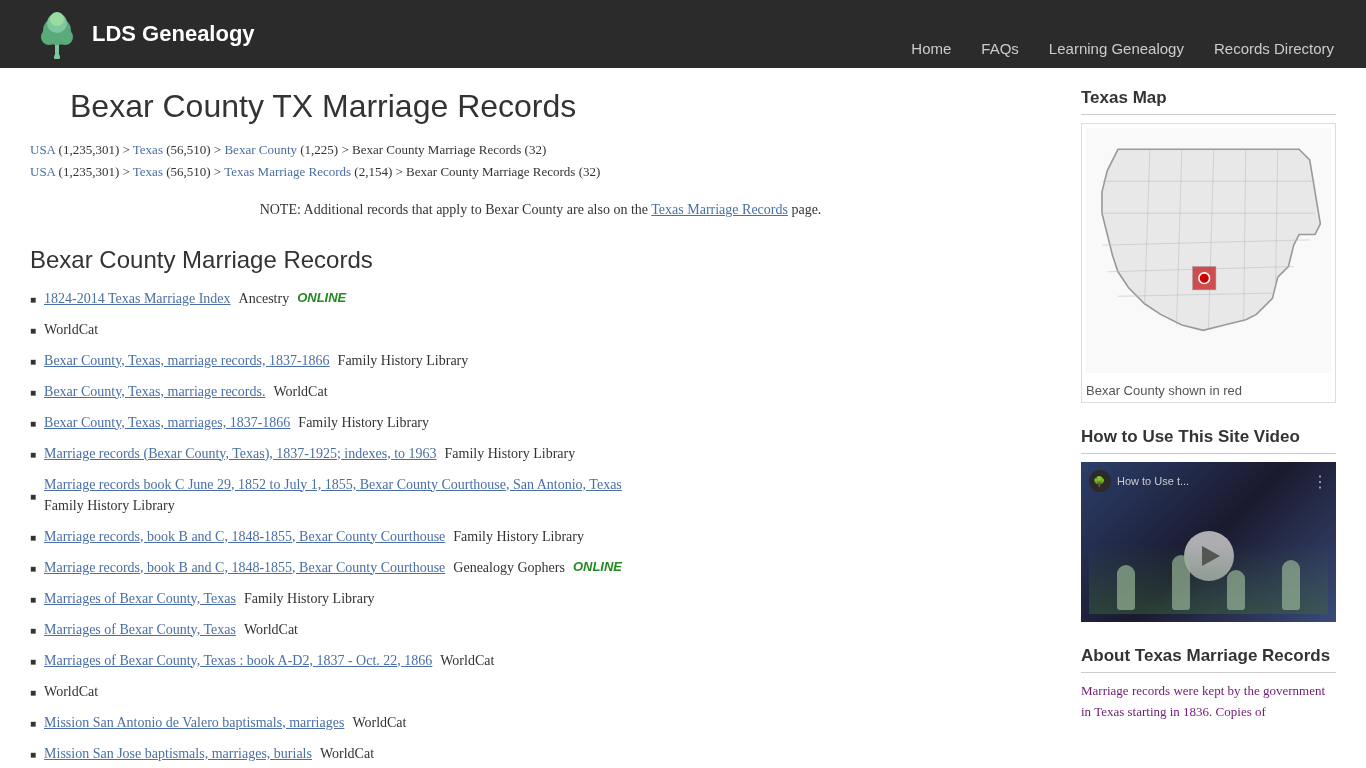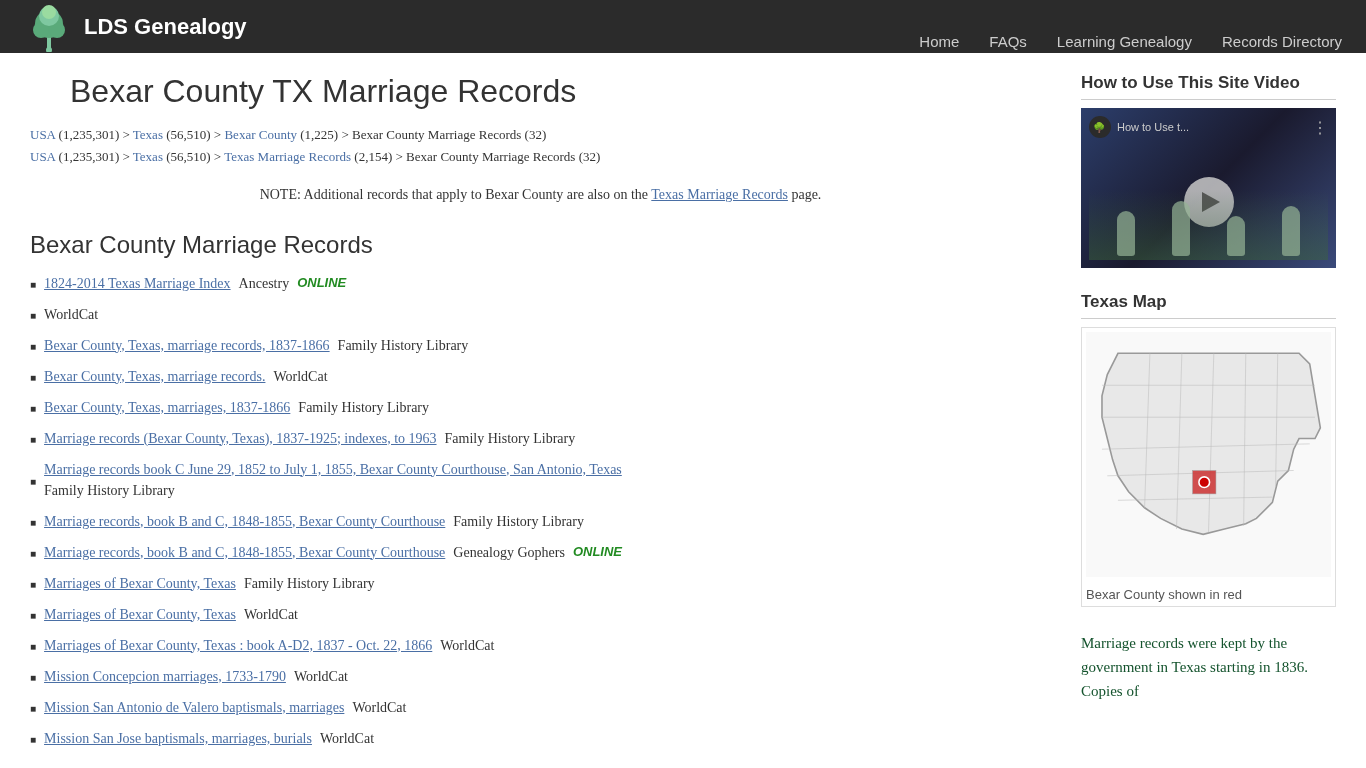--- a/index.html
+++ b/index.html
@@ -1,24 +1,24 @@
 <!DOCTYPE html>
 <html><head>
   <meta charset="utf-8">
   <style>
     * { margin: 0; padding: 0; box-sizing: border-box; }
     body { font-family: Georgia, 'Times New Roman', serif; font-size: 15px; color: #333; background: #fff; }
 
     
     .header {
       background: #2b2b2b;
-      height: 53px;
-      display: flex;
-      align-items: center;
-      padding: 0 24px;
+      height: 68px;
+      display: flex;
+      align-items: center;
+      padding: 0 32px;
       justify-content: space-between;
     }
     .logo-area {
       display: flex;
       align-items: center;
       gap: 10px;
     }
     .logo-icon {
       width: 50px;
       height: 50px;
@@ -230,23 +230,23 @@
     }
     .map-caption {
       font-size: 13px;
       color: #555;
       margin-top: 6px;
       font-family: Arial, sans-serif;
     }
 
     
     .about-text {
-      font-size: 15px;
+      font-size: 13px;
       line-height: 1.6;
-      color: #14532d;
+      color: #701a75;
     }
   </style>
 </head>
 <body>
 
 <header class="header">
   <div class="logo-area">
     <svg class="logo-icon" viewBox="0 0 50 50">
       <circle cx="25" cy="48" r="3" fill="#7ec8a0"></circle>
       <rect x="23" y="30" width="4" height="18" fill="#7ec8a0"></rect>
@@ -351,38 +351,67 @@
         <a>Marriages of Bexar County, Texas</a>
         <span>WorldCat</span>
       </li>
 
       <li>
         <a>Marriages of Bexar County, Texas : book A-D2, 1837 - Oct. 22, 1866</a>
         <span>WorldCat</span>
       </li>
 
       <li>
-        <a>Mission Concepcion marriages, 1733-1790</a>
         <span>WorldCat</span>
       </li>
 
       <li>
         <a>Mission San Antonio de Valero baptismals, marriages</a>
         <span>WorldCat</span>
       </li>
 
       <li>
         <a>Mission San Jose baptismals, marriages, burials</a>
         <span>WorldCat</span>
       </li>
 
     </ul>
   </main>
 
   <aside class="sidebar">
+
+    <div class="sidebar-section">
+      <div class="sidebar-section-title">Texas Map</div>
+      <div class="texas-map-container">
+        <svg class="texas-map-svg" viewBox="0 0 230 230" xmlns="http://www.w3.org/2000/svg">
+
+          <rect x="0" y="0" width="230" height="230" fill="#f9f9f9"></rect>
+
+          <path d="M 30,20 L 200,20 L 210,30 L 215,60 L 220,90 L 215,100 L 200,100 L 195,110 L 190,130 L 180,140 L 175,160 L 160,175 L 150,180 L 130,185 L 110,190 L 90,185 L 70,175 L 55,165 L 40,150 L 30,135 L 25,120 L 20,100 L 15,80 L 15,60 L 20,40 Z" fill="#e8e8e8" stroke="#999" stroke-width="1.5"></path>
+
+          <g stroke="#bbb" stroke-width="0.5" fill="none">
+            <line x1="60" y1="20" x2="55" y2="165"></line>
+            <line x1="90" y1="20" x2="85" y2="185"></line>
+            <line x1="120" y1="20" x2="115" y2="188"></line>
+            <line x1="150" y1="20" x2="148" y2="182"></line>
+            <line x1="180" y1="20" x2="178" y2="145"></line>
+            <line x1="15" y1="50" x2="215" y2="50"></line>
+            <line x1="15" y1="80" x2="215" y2="80"></line>
+            <line x1="15" y1="110" x2="210" y2="105"></line>
+            <line x1="20" y1="135" x2="195" y2="130"></line>
+            <line x1="30" y1="158" x2="175" y2="155"></line>
+          </g>
+
+          <rect x="100" y="130" width="22" height="22" fill="#cc3333" opacity="0.85" stroke="#999" stroke-width="0.5"></rect>
+
+          <circle cx="111" cy="141" r="5" fill="#cc0000" stroke="#fff" stroke-width="1.5"></circle>
+        </svg>
+        <p class="map-caption">Bexar County shown in red</p>
+      </div>
+    </div>
 
     <div class="sidebar-section">
       <div class="sidebar-section-title">How to Use This Site Video</div>
       <div class="video-thumbnail">
         <div class="video-bg">
           <div class="video-topbar">
             <div class="video-logo-small">🌳</div>
             <span class="video-title-text">How to Use t...</span>
             <span class="video-more-icon">⋮</span>
           </div>
@@ -396,47 +425,18 @@
             </div>
             <div class="play-button">
               <div class="play-triangle"></div>
             </div>
           </div>
         </div>
       </div>
     </div>
 
     <div class="sidebar-section">
-      <div class="sidebar-section-title">Texas Map</div>
-      <div class="texas-map-container">
-        <svg class="texas-map-svg" viewBox="0 0 230 230" xmlns="http://www.w3.org/2000/svg">
-
-          <rect x="0" y="0" width="230" height="230" fill="#f9f9f9"></rect>
-
-          <path d="M 30,20 L 200,20 L 210,30 L 215,60 L 220,90 L 215,100 L 200,100 L 195,110 L 190,130 L 180,140 L 175,160 L 160,175 L 150,180 L 130,185 L 110,190 L 90,185 L 70,175 L 55,165 L 40,150 L 30,135 L 25,120 L 20,100 L 15,80 L 15,60 L 20,40 Z" fill="#e8e8e8" stroke="#999" stroke-width="1.5"></path>
-
-          <g stroke="#bbb" stroke-width="0.5" fill="none">
-            <line x1="60" y1="20" x2="55" y2="165"></line>
-            <line x1="90" y1="20" x2="85" y2="185"></line>
-            <line x1="120" y1="20" x2="115" y2="188"></line>
-            <line x1="150" y1="20" x2="148" y2="182"></line>
-            <line x1="180" y1="20" x2="178" y2="145"></line>
-            <line x1="15" y1="50" x2="215" y2="50"></line>
-            <line x1="15" y1="80" x2="215" y2="80"></line>
-            <line x1="15" y1="110" x2="210" y2="105"></line>
-            <line x1="20" y1="135" x2="195" y2="130"></line>
-            <line x1="30" y1="158" x2="175" y2="155"></line>
-          </g>
-
-          <rect x="100" y="130" width="22" height="22" fill="#cc3333" opacity="0.85" stroke="#999" stroke-width="0.5"></rect>
-
-          <circle cx="111" cy="141" r="5" fill="#cc0000" stroke="#fff" stroke-width="1.5"></circle>
-        </svg>
-        <p class="map-caption">Bexar County shown in red</p>
-      </div>
-    </div>
-
-    <div class="sidebar-section">
+      <div class="sidebar-section-title">About Texas Marriage Records</div>
       <p class="about-text">Marriage records were kept by the government in Texas starting in 1836. Copies of</p>
     </div>
 
   </aside>
 </div>
 
 </body></html>

